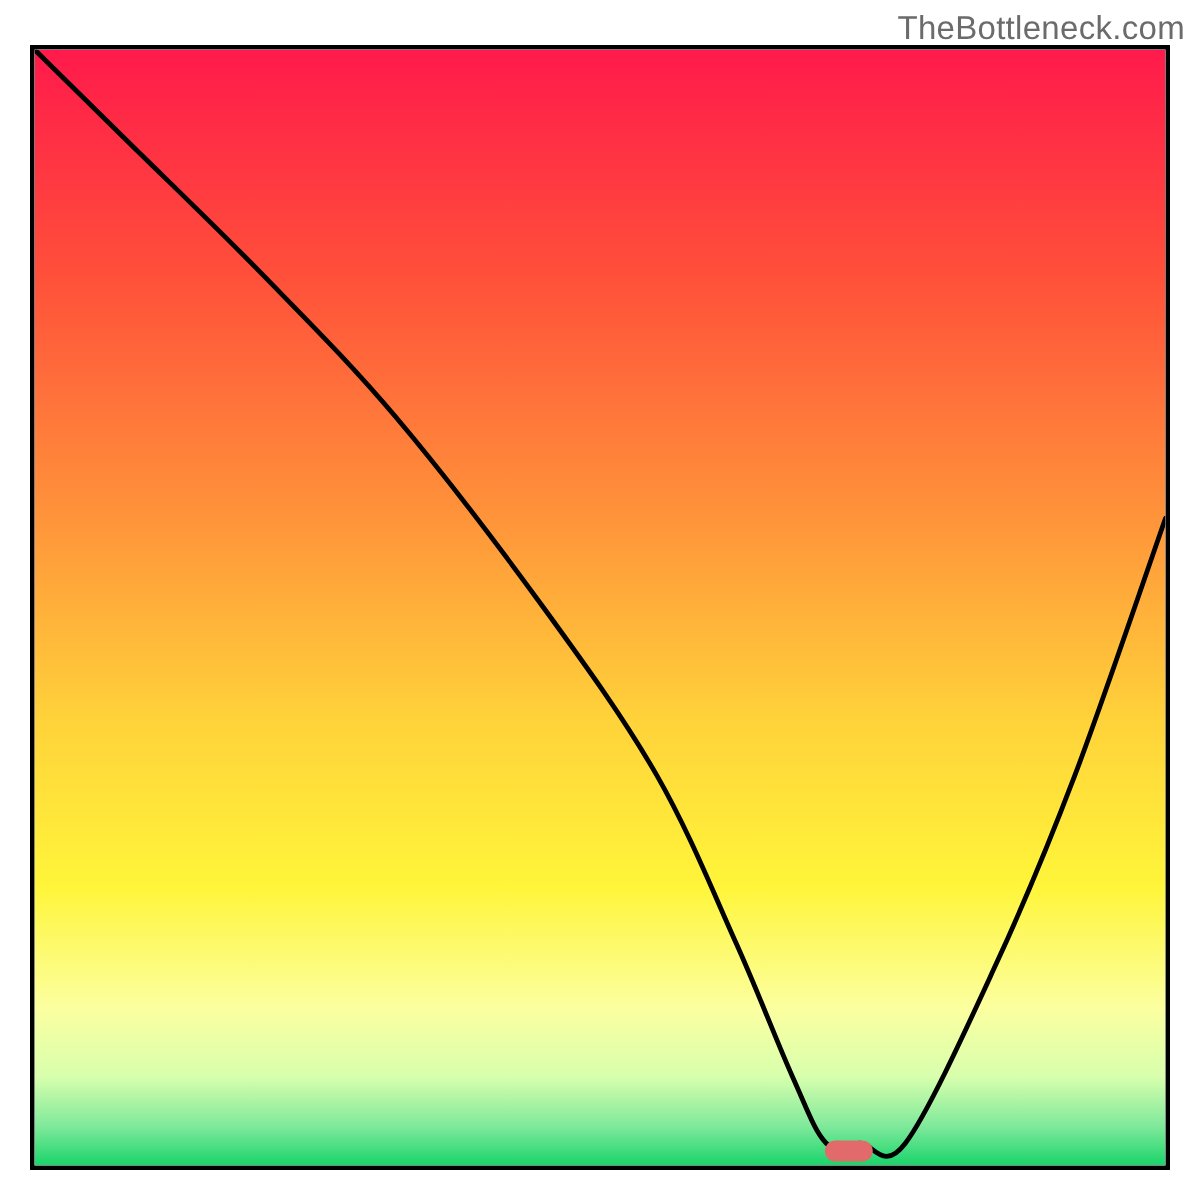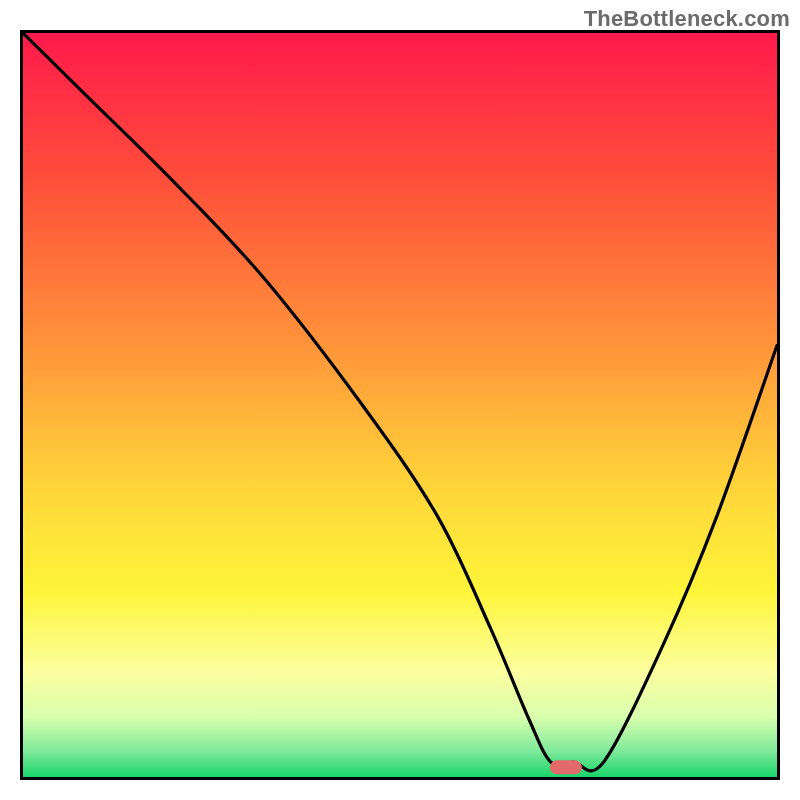--- a/index.html
+++ b/index.html
@@ -15,21 +15,21 @@
     width: 800px;
     height: 800px;
     background: #fff;
   }
   .watermark {
     position: absolute;
     top: 6px;
     right: 10px;
     color: #6b6b6b;
     font-size: 22px;
-    font-weight: 700;
+    font-weight: 400;
     letter-spacing: 0.2px;
     z-index: 5;
   }
   .plot-frame {
     position: absolute;
     left: 20px;
     top: 30px;
     width: 760px;
     height: 750px;
     border: 3px solid #000;

